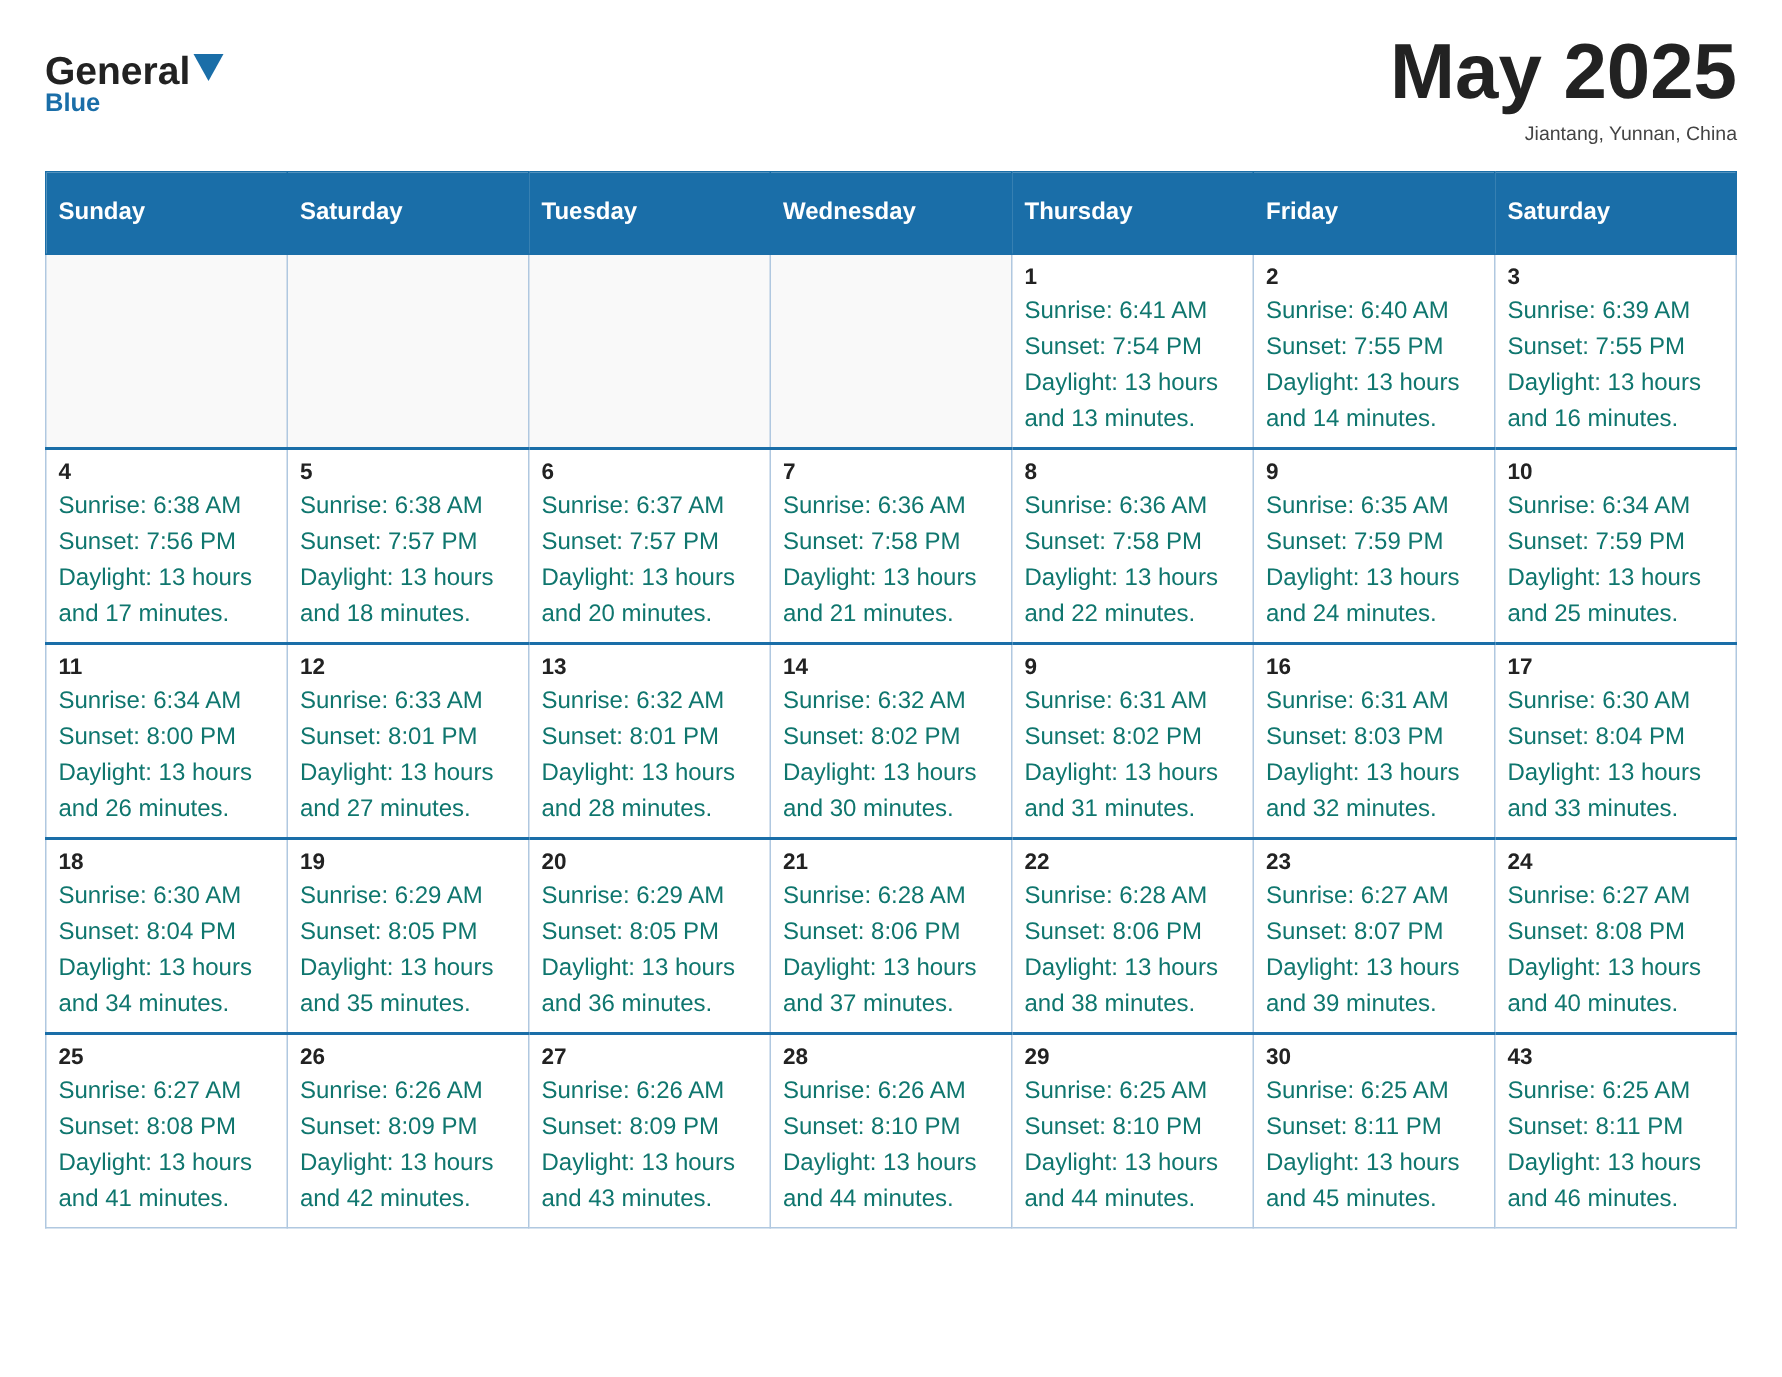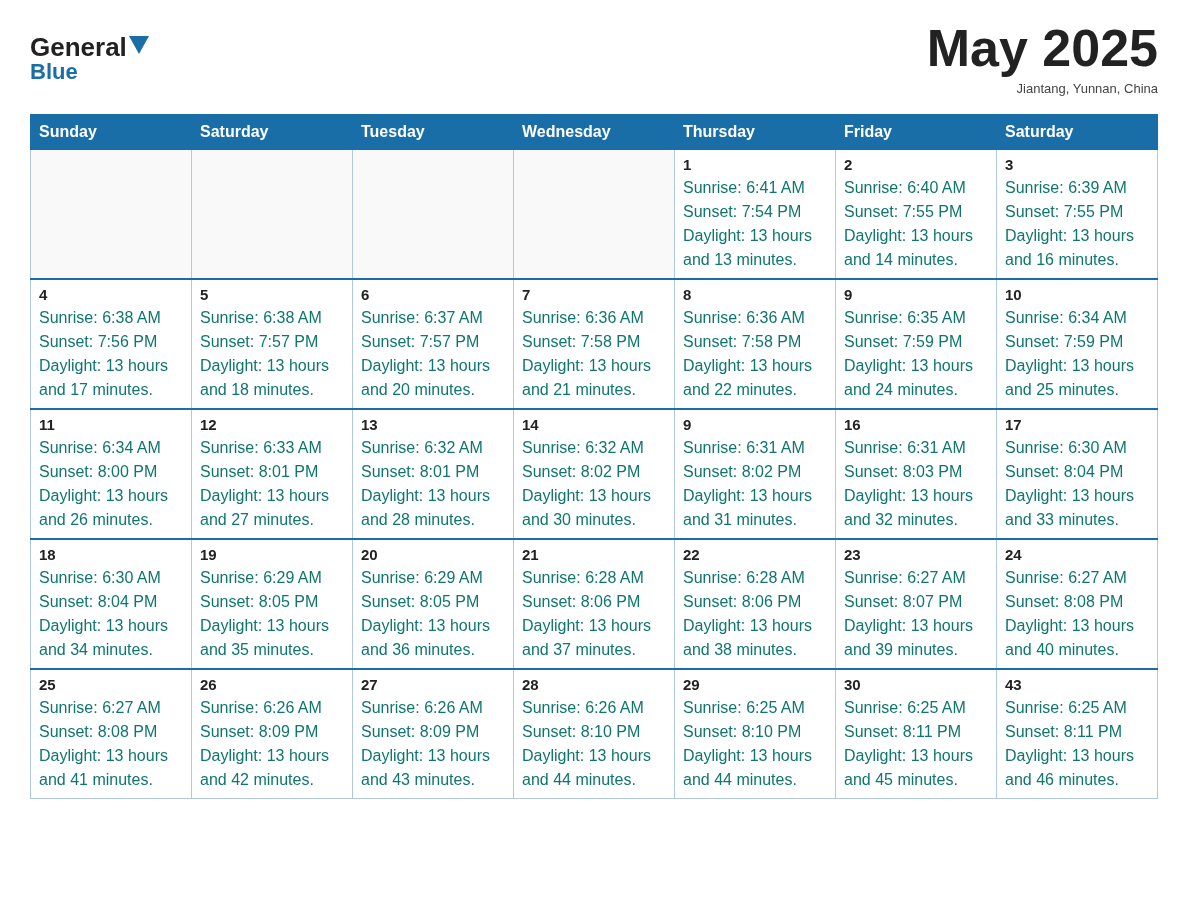--- a/index.html
+++ b/index.html
@@ -35,21 +35,21 @@
     .logo-triangle {
       width: 0;
       height: 0;
       border-left: 10px solid transparent;
       border-right: 10px solid transparent;
       border-top: 18px solid #1a6ea8;
       margin-left: 2px;
       margin-top: 4px;
     }
     .logo-blue {
-      font-size: 22px;
+      font-size: 17px;
       font-weight: bold;
       color: #1a6ea8;
       margin-top: -4px;
     }
     .title-section {
       text-align: right;
     }
     .month-title {
       font-size: 52px;
       font-weight: bold;
@@ -64,21 +64,21 @@
     .calendar {
       width: 100%;
       border-collapse: collapse;
       border: 1.5px solid #1a6ea8;
     }
     .calendar th {
       background: #1a6ea8;
       color: #fff;
       font-size: 16px;
       font-weight: bold;
-      padding: 8px 8px;
+      padding: 18px 8px;
       text-align: left;
       border: 1px solid #1a6ea8;
     }
     .calendar td {
       vertical-align: top;
       border: 1px solid #b0c8e0;
       padding: 6px 8px;
       width: calc(100% / 7);
       min-height: 90px;
       font-size: 12.5px;

